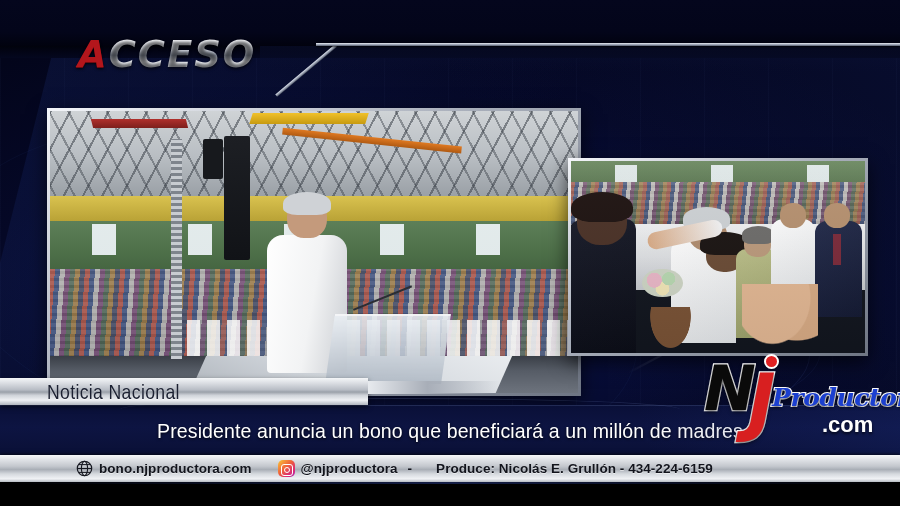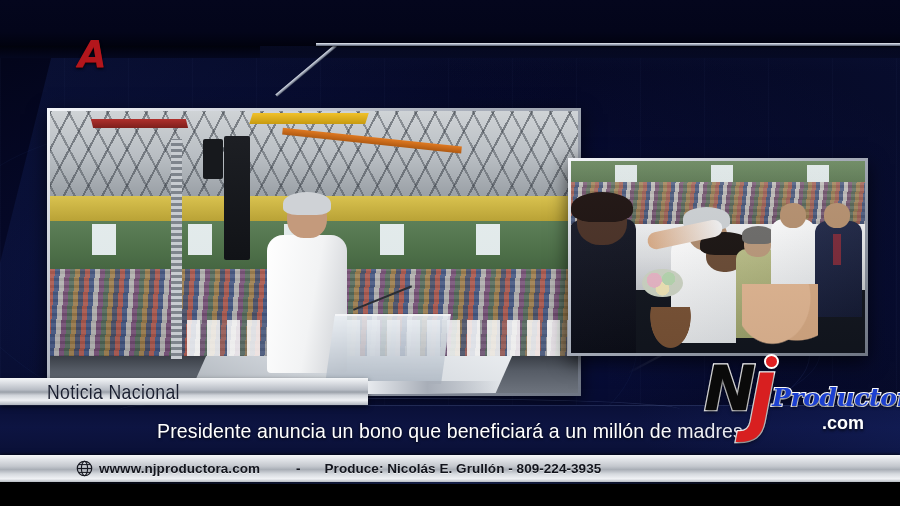--- a/index.html
+++ b/index.html
@@ -460,21 +460,21 @@
     font-size:25px;font-weight:bold;font-style:italic;line-height:1;
     color:#1b3fd0;
     -webkit-text-stroke:2.2px #ffffff;
     paint-order:stroke fill;
     letter-spacing:-.4px;
     text-shadow:0 2px 3px rgba(0,0,0,.55);
   }
   .nj-com{
     position:absolute;left:122px;top:62px;
     font-family:"Liberation Sans", sans-serif;
-    font-size:18px;font-weight:bold;color:#ffffff;line-height:1;
+    font-size:22px;font-weight:bold;color:#ffffff;line-height:1;
     text-shadow:0 2px 3px rgba(0,0,0,.7);
   }
   .nj-diag{
     position:absolute;left:628px;top:372px;width:250px;height:2px;z-index:4;
     transform:rotate(-28deg);transform-origin:left center;
     background:linear-gradient(90deg, rgba(150,160,180,0), rgba(190,200,220,.55), rgba(150,160,180,0));
   }
 
   
   .bottom-black{
@@ -501,20 +501,21 @@
   <div class="bg-topband"></div>
   <div class="bg-topband2"></div>
 
   <div class="sweep-shadow"></div>
   <div class="sweep-d"></div>
   <div class="sweep-h"></div>
 
   <div class="logo-acceso">
     <div class="word">
       <span class="a-red">A</span>
+        <span class="rest">CCESO</span>
     </div>
   </div>
 
   <div class="photo photo-main">
     <div class="scene">
       <div class="m-ceiling"></div>
       <div class="m-truss"></div>
       <div class="m-redbar"></div>
       <div class="m-yellow"></div>
       <div class="m-orangebar"></div>
@@ -599,30 +600,34 @@
       <div class="f-item">
         <span class="ico ico-web">
           <svg width="17" height="17" viewBox="0 0 17 17" aria-hidden="true">
             <circle cx="8.5" cy="8.5" r="7.2" fill="none" stroke="#15171f" stroke-width="1.2"></circle>
             <ellipse cx="8.5" cy="8.5" rx="3.1" ry="7.2" fill="none" stroke="#15171f" stroke-width="1.1"></ellipse>
             <line x1="1.4" y1="8.5" x2="15.6" y2="8.5" stroke="#15171f" stroke-width="1.1"></line>
             <line x1="2.6" y1="4.6" x2="14.4" y2="4.6" stroke="#15171f" stroke-width="1"></line>
             <line x1="2.6" y1="12.4" x2="14.4" y2="12.4" stroke="#15171f" stroke-width="1"></line>
           </svg>
         </span>
-        <span class="f-label">wwww.njproductora.com</span>
+        <span class="f-label">bono.njproductora.com</span>
       </div>
 
       <div class="f-gap"></div>
 
+      <div class="f-item">
+        <span class="ico ico-ig"></span>
+        <span class="f-label">@njproductora</span>
+      </div>
 
       <span class="f-dash">-</span>
       <div class="f-gap-sm"></div>
 
-      <span class="f-label">Produce: Nicolás E. Grullón - 809-224-3935</span>
+      <span class="f-label">Produce: Nicolás E. Grullón - 434-224-6159</span>
     </div>
   </div>
 
   <div class="bottom-black">
     <div class="glow"></div>
   </div>
 
 </div>
 
 </body></html>

